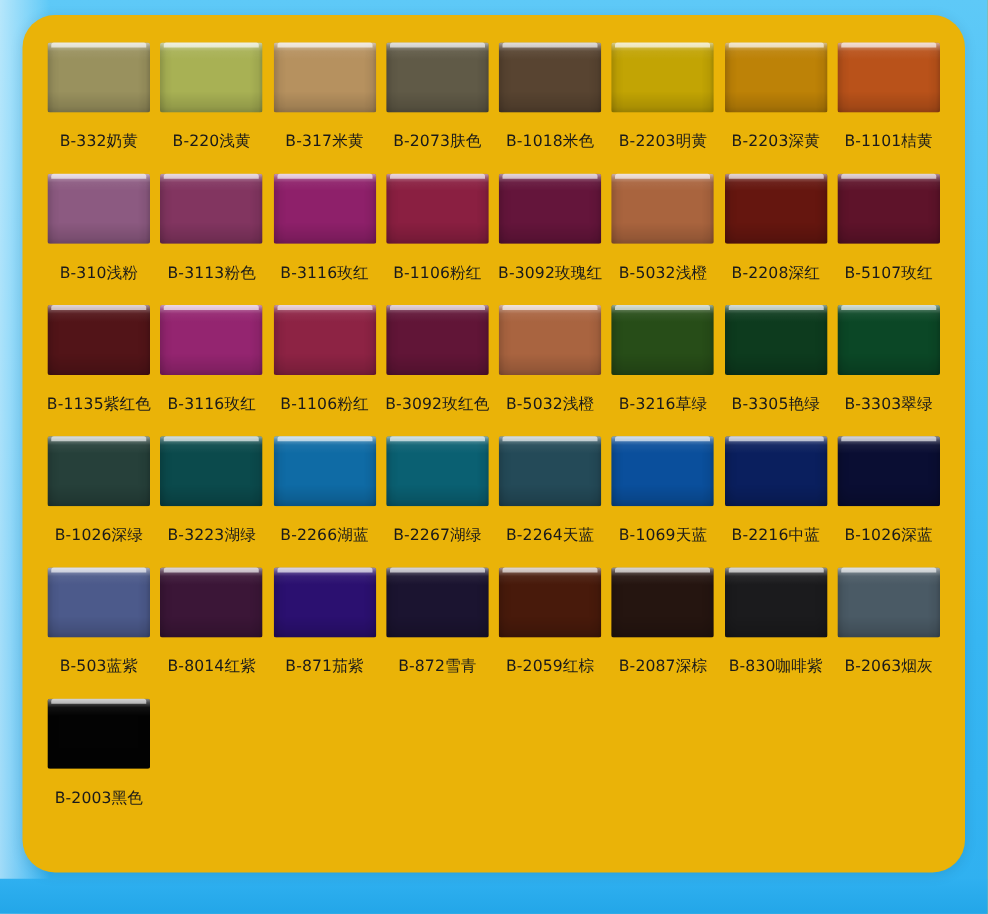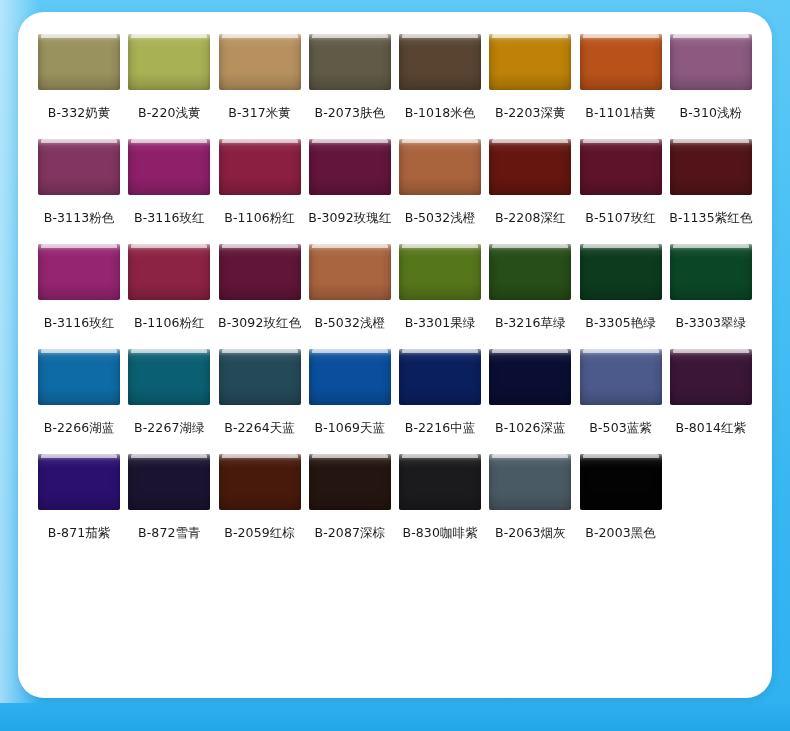--- a/index.html
+++ b/index.html
@@ -28,21 +28,21 @@
     left: 0; bottom: 0; width: 790px; height: 28px;
     background: linear-gradient(to bottom, #2fb0f0, #23a6e8);
   }
 
   #swatch-card {
     position: absolute;
     left: 18px;
     top: 12px;
     width: 754px;
     height: 686px;
-    background: #ffffff;
+    background: #eab308;
     border-radius: 26px;
     box-shadow: 0 2px 10px rgba(0,0,0,0.10);
     padding: 22px 16px 10px 16px;
   }
 
   #swatch-grid {
     display: grid;
     grid-template-columns: repeat(8, 1fr);
     grid-template-rows: repeat(6, 105px);
     column-gap: 0px;
@@ -142,20 +142,27 @@
         <div class="swatch-label">B-2073肤色</div>
       </div>
       <div class="swatch-cell">
         <div class="swatch-chip" style="background-color: rgb(88, 68, 49);">
           <div class="bevel"></div>
           <div class="bevel-top"></div>
         </div>
         <div class="swatch-label">B-1018米色</div>
       </div>
       <div class="swatch-cell">
+        <div class="swatch-chip" style="background-color: rgb(194, 164, 4);">
+          <div class="bevel"></div>
+          <div class="bevel-top"></div>
+        </div>
+        <div class="swatch-label">B-2203明黄</div>
+      </div>
+      <div class="swatch-cell">
         <div class="swatch-chip" style="background-color: rgb(189, 130, 7);">
           <div class="bevel"></div>
           <div class="bevel-top"></div>
         </div>
         <div class="swatch-label">B-2203深黄</div>
       </div>
       <div class="swatch-cell">
         <div class="swatch-chip" style="background-color: rgb(185, 82, 26);">
           <div class="bevel"></div>
           <div class="bevel-top"></div>
@@ -247,46 +254,53 @@
         <div class="swatch-label">B-3092玫红色</div>
       </div>
       <div class="swatch-cell">
         <div class="swatch-chip" style="background-color: rgb(169, 100, 64);">
           <div class="bevel"></div>
           <div class="bevel-top"></div>
         </div>
         <div class="swatch-label">B-5032浅橙</div>
       </div>
       <div class="swatch-cell">
-        <div class="swatch-chip" style="background-color: rgb(86, 118, 26);">
-          <div class="bevel"></div>
-          <div class="bevel-top"></div>
-        </div>
-        <div class="swatch-label">B-3301果绿</div>
-      </div>
-      <div class="swatch-cell">
         <div class="swatch-chip" style="background-color: rgb(39, 77, 24);">
           <div class="bevel"></div>
           <div class="bevel-top"></div>
         </div>
         <div class="swatch-label">B-3216草绿</div>
       </div>
       <div class="swatch-cell">
         <div class="swatch-chip" style="background-color: rgb(13, 59, 30);">
           <div class="bevel"></div>
           <div class="bevel-top"></div>
         </div>
         <div class="swatch-label">B-3305艳绿</div>
       </div>
       <div class="swatch-cell">
         <div class="swatch-chip" style="background-color: rgb(11, 71, 38);">
           <div class="bevel"></div>
           <div class="bevel-top"></div>
         </div>
         <div class="swatch-label">B-3303翠绿</div>
+      </div>
+      <div class="swatch-cell">
+        <div class="swatch-chip" style="background-color: rgb(38, 64, 58);">
+          <div class="bevel"></div>
+          <div class="bevel-top"></div>
+        </div>
+        <div class="swatch-label">B-1026深绿</div>
+      </div>
+      <div class="swatch-cell">
+        <div class="swatch-chip" style="background-color: rgb(11, 74, 76);">
+          <div class="bevel"></div>
+          <div class="bevel-top"></div>
+        </div>
+        <div class="swatch-label">B-3223湖绿</div>
       </div>
       <div class="swatch-cell">
         <div class="swatch-chip" style="background-color: rgb(15, 107, 165);">
           <div class="bevel"></div>
           <div class="bevel-top"></div>
         </div>
         <div class="swatch-label">B-2266湖蓝</div>
       </div>
       <div class="swatch-cell">
         <div class="swatch-chip" style="background-color: rgb(10, 96, 114);">

